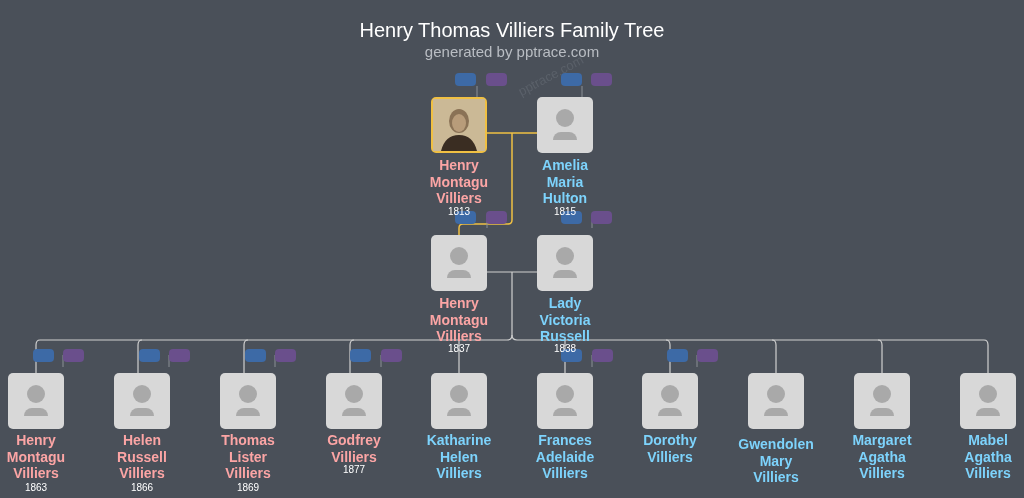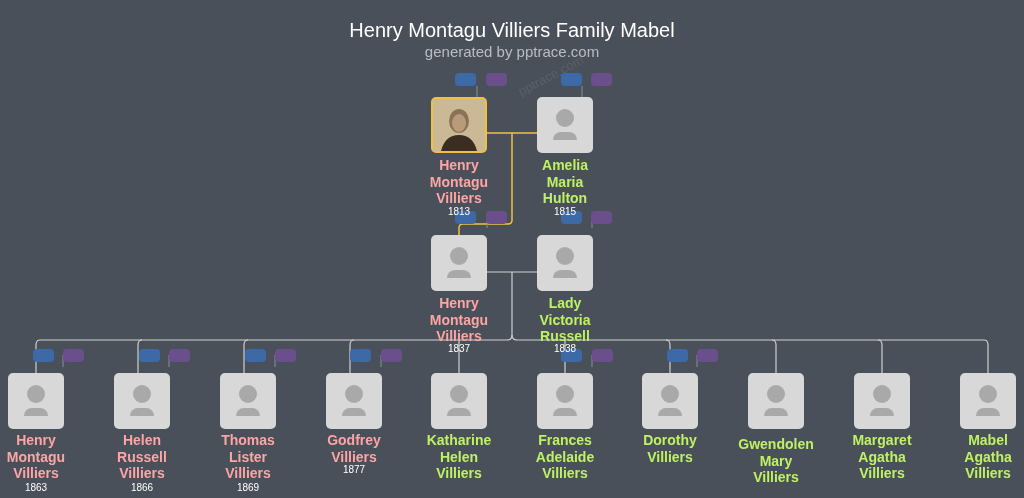--- a/index.html
+++ b/index.html
@@ -7,30 +7,30 @@
   .title { position:absolute; left:0; width:1024px; top:19px; text-align:center; color:#ffffff; font-size:20px; }
   .subtitle { position:absolute; left:0; width:1024px; top:43px; text-align:center; color:#b9bdc3; font-size:15px; }
   .watermark { position:absolute; left:515px; top:68px; color:#5a6069; font-size:13px; transform:rotate(-28deg); }
   svg.lines { position:absolute; left:0; top:0; }
   .node { position:absolute; width:56px; height:56px; border-radius:5px; background:#d8d8d8; box-sizing:border-box; }
   .node.photo { background:#c9b795; border:2px solid #f0c043; }
   .node .head { position:absolute; left:19px; top:12px; width:18px; height:18px; border-radius:50%; background:#a9a9a9; }
   .node .shoulder { position:absolute; left:16px; top:35px; width:24px; height:8px; border-radius:12px 12px 0 0; background:#a9a9a9; }
   .name { position:absolute; width:110px; text-align:center; font-weight:bold; font-size:14px; line-height:16.5px; }
   .male { color:#fca5a5; }
-  .female { color:#bef264;text-align:center; }
+  .female { color:#7dd3fc;text-align:center; }
   .year { position:absolute; width:110px; text-align:center; color:#ffffff; font-size:10px; }
   .pill { position:absolute; width:21px; height:13px; border-radius:4px; }
   .pill.b { background:#3d6aa6; }
   .pill.p { background:#6a4f8c; }
 </style>
 </head>
 <body>
 
-<div class="title">Henry Montagu Villiers Family Mabel</div>
+<div class="title">Henry Thomas Villiers Family Tree</div>
 <div class="subtitle">generated by pptrace.com</div>
 <div class="watermark">pptrace.com</div>
 
 <svg class="lines" width="1024" height="498">
 
   <line x1="487" y1="133" x2="537" y2="133" stroke="#f0c043" stroke-width="1.5"></line>
   <path d="M512 133 V 220 Q512 224 508 224 H 463 Q459 224 459 228 V 235" stroke="#f0c043" stroke-width="1.5" fill="none"></path>
 
   <line x1="477" y1="86" x2="477" y2="97" stroke="#8a8f96"></line>
     <line x1="582" y1="86" x2="582" y2="97" stroke="#8a8f96"></line>

